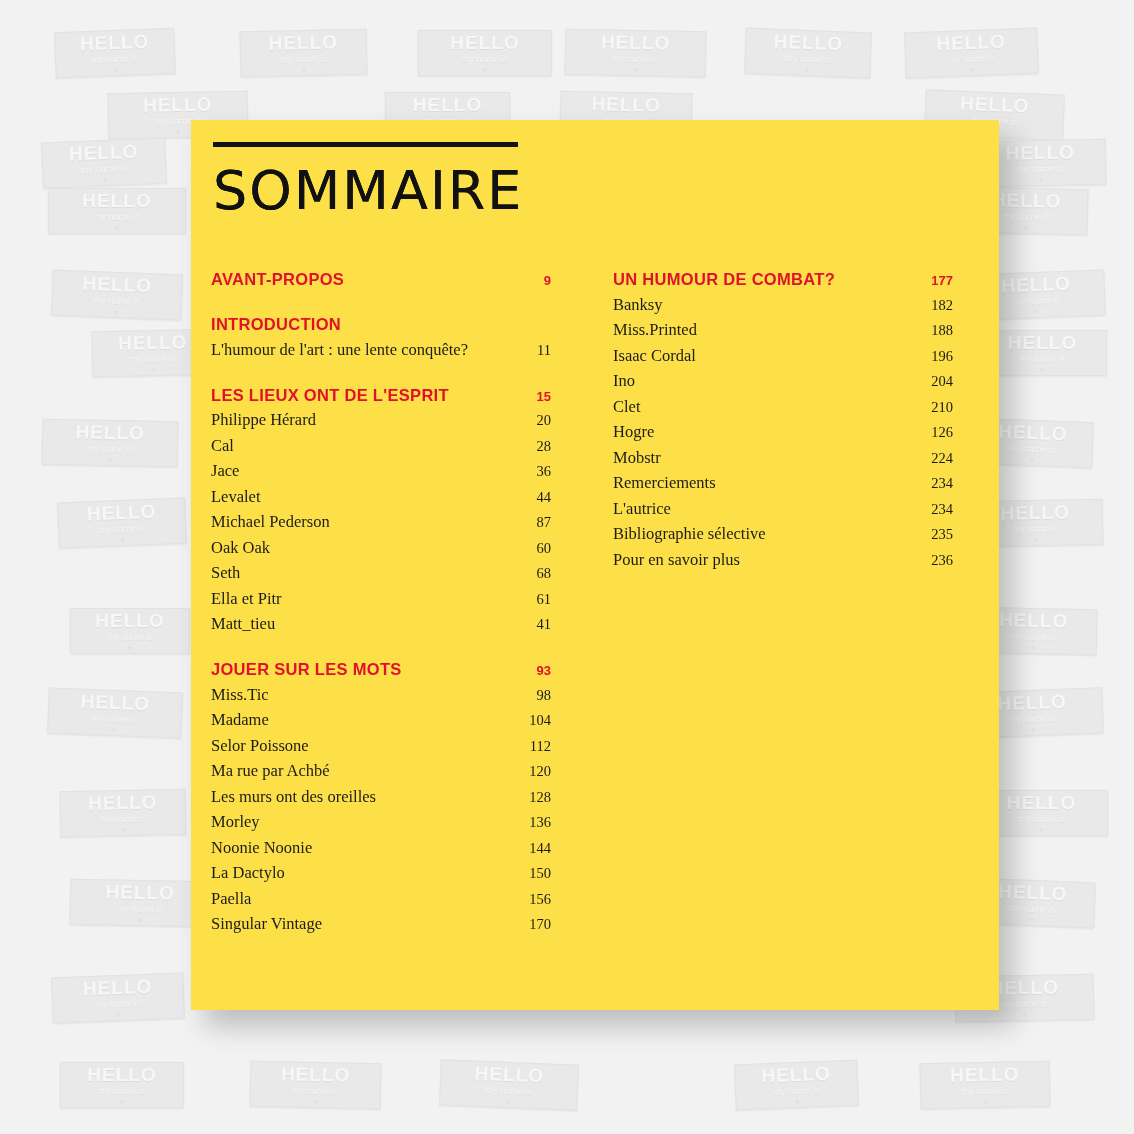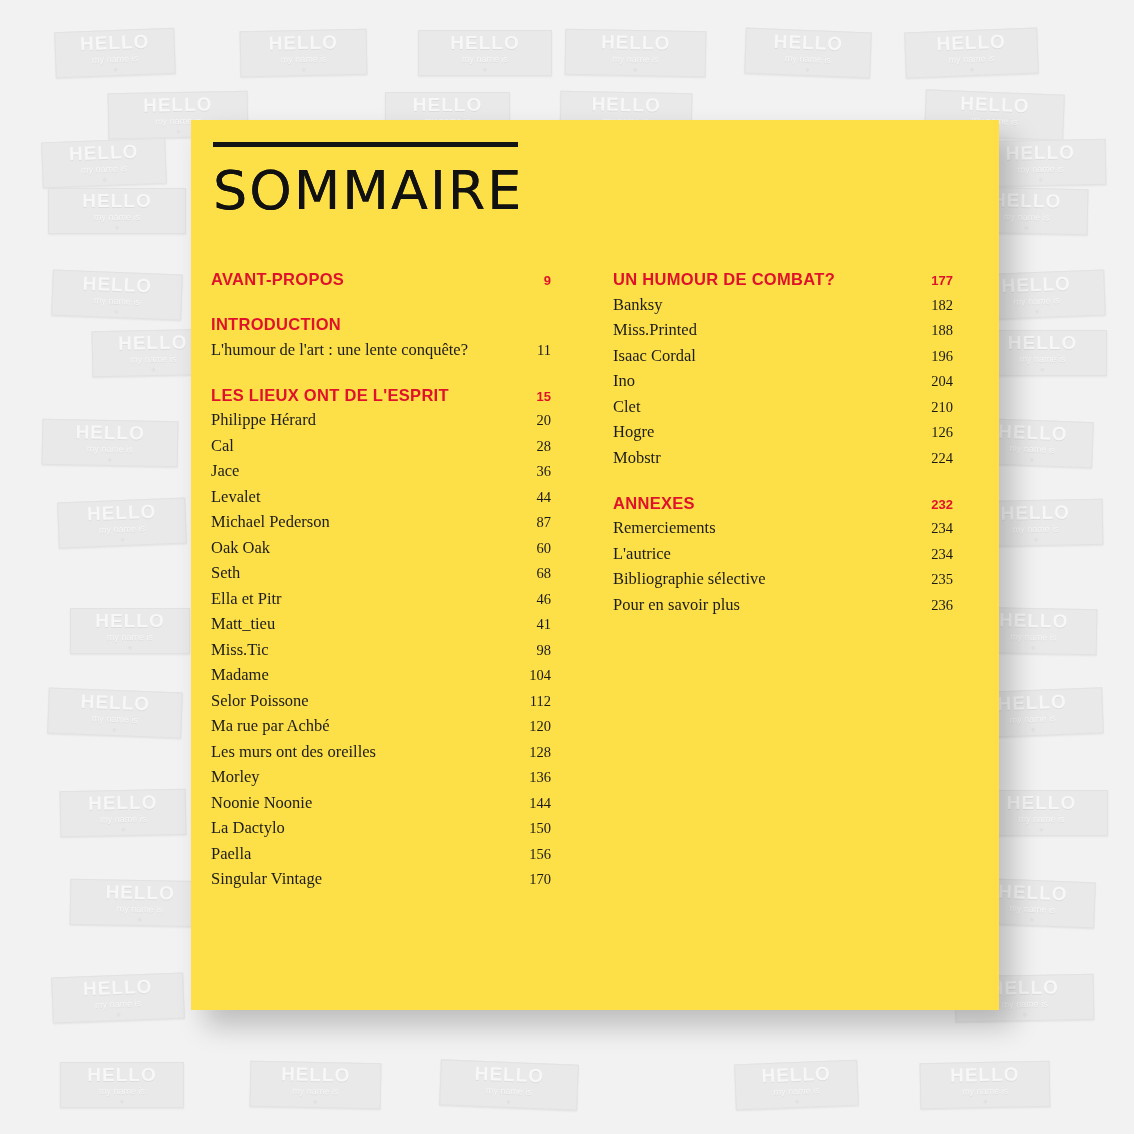--- a/index.html
+++ b/index.html
@@ -395,25 +395,29 @@
           <div class="entry item">
             <span class="label">Oak Oak</span>
             <span class="page">60</span>
           </div>
           <div class="entry item">
             <span class="label">Seth</span>
             <span class="page">68</span>
           </div>
           <div class="entry item">
             <span class="label">Ella et Pitr</span>
-            <span class="page">46</span>
+            <span class="page">61</span>
           </div>
           <div class="entry item">
             <span class="label">Matt_tieu</span>
             <span class="page">41</span>
+          </div>
+          <div class="entry section">
+            <span class="label">JOUER SUR LES MOTS</span>
+            <span class="page">93</span>
           </div>
           <div class="entry item">
             <span class="label">Miss.Tic</span>
             <span class="page">98</span>
           </div>
           <div class="entry item">
             <span class="label">Madame</span>
             <span class="page">104</span>
           </div>
           <div class="entry item">
@@ -475,24 +479,20 @@
             <span class="page">210</span>
           </div>
           <div class="entry item">
             <span class="label">Hogre</span>
             <span class="page">126</span>
           </div>
           <div class="entry item">
             <span class="label">Mobstr</span>
             <span class="page">224</span>
           </div>
-          <div class="entry section">
-            <span class="label">ANNEXES</span>
-            <span class="page">232</span>
-          </div>
           <div class="entry item">
             <span class="label">Remerciements</span>
             <span class="page">234</span>
           </div>
           <div class="entry item">
             <span class="label">L'autrice</span>
             <span class="page">234</span>
           </div>
           <div class="entry item">
             <span class="label">Bibliographie sélective</span>

